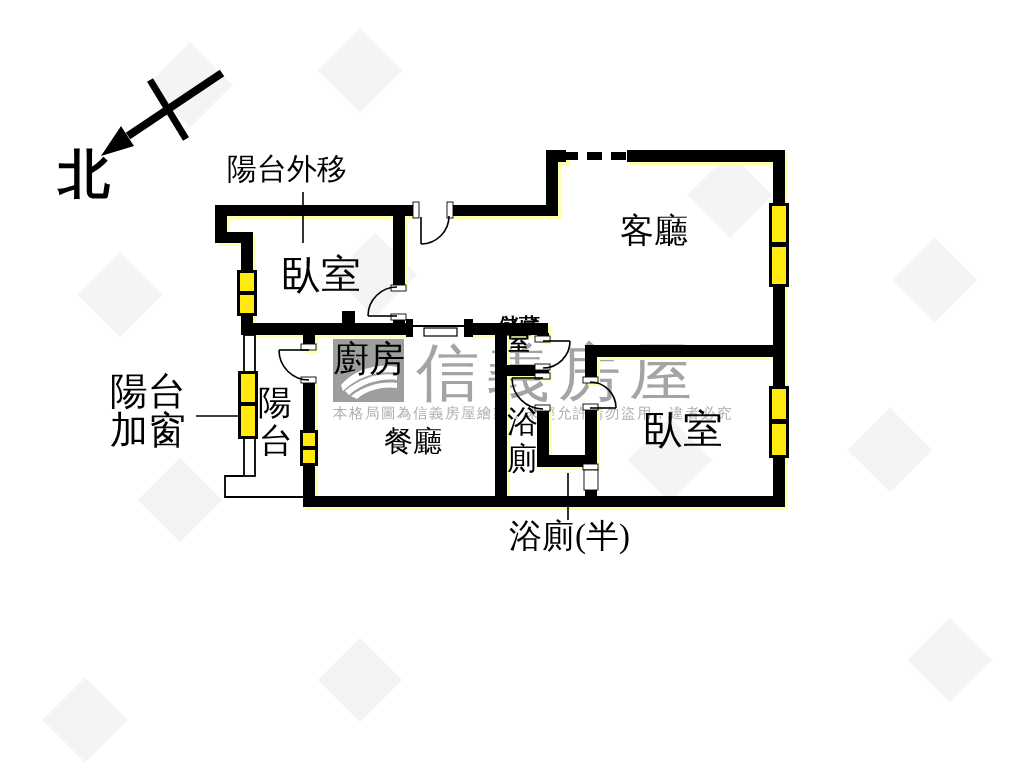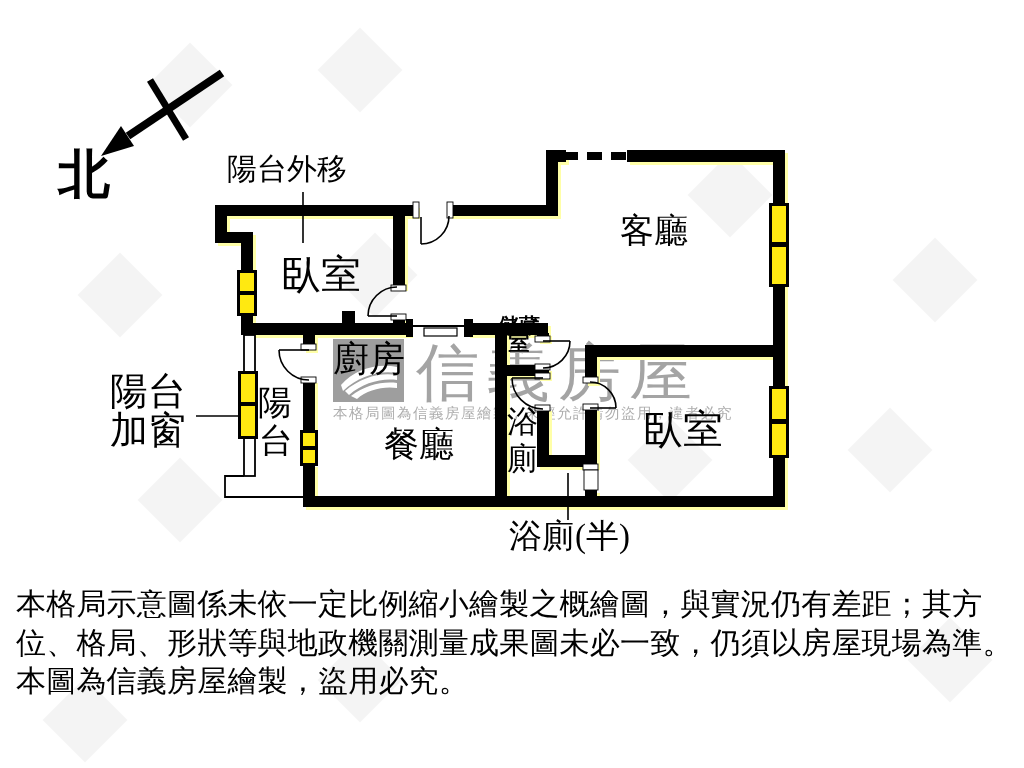--- a/index.html
+++ b/index.html
@@ -15,21 +15,21 @@
   #wm-logo{position:absolute;left:333px;top:339px;width:71px;height:63px;background:#9e9e9e;z-index:1;}
   
   #plan-svg{position:absolute;left:0;top:0;z-index:2;}
   
   .lbl{position:absolute;z-index:3;white-space:nowrap;line-height:1;}
   #lbl-north{left:58px;top:149px;font-size:52px;font-weight:600;}
   #lbl-balcony-extended{left:227px;top:154px;font-size:30px;}
   #lbl-bedroom-left{left:281px;top:255px;font-size:40px;}
   #lbl-living{left:620px;top:214px;font-size:34px;}
   #lbl-kitchen{left:333px;top:341px;font-size:36px;text-align:center;}
-  #lbl-dining{left:384px;top:427px;font-size:35px;}
+  #lbl-dining{left:384px;top:427px;font-size:29px;}
   #lbl-bedroom-right{left:643px;top:410px;font-size:40px;}
   .vchar{position:absolute;z-index:3;font-size:31px;line-height:1;}
   #lbl-bath-1{left:507px;top:406px;}
   #lbl-bath-2{left:507px;top:443px;}
   #lbl-balcony-1{left:258px;top:386px;font-size:34px;}
   #lbl-balcony-2{left:259px;top:424px;font-size:34px;}
   #lbl-storage{left:498px;top:318px;width:42px;font-size:21px;font-weight:700;line-height:17px;text-align:center;white-space:normal;}
   #lbl-halfbath{left:509px;top:520px;font-size:33px;}
   #lbl-balcony-window{left:110px;top:372px;font-size:38px;line-height:39px;text-align:left;white-space:normal;width:95px;}
   
@@ -244,19 +244,14 @@
   <div class="lbl" id="lbl-storage">
     <span>儲藏</span><br>
     <span>室</span>
   </div>
   <div class="lbl" id="lbl-halfbath">浴廁(半)</div>
   <div class="lbl" id="lbl-balcony-window">
     <span>陽台</span><br>
     <span>加窗</span>
   </div>
 
-  <div id="disclaimer">
-    <div>本格局示意圖係未依一定比例縮小繪製之概繪圖，與實況仍有差距；其方</div>
-    <div>位、格局、形狀等與地政機關測量成果圖未必一致，仍須以房屋現場為準。</div>
-    <div>本圖為信義房屋繪製，盜用必究。</div>
-  </div>
 
 </div>
 
 </body></html>

